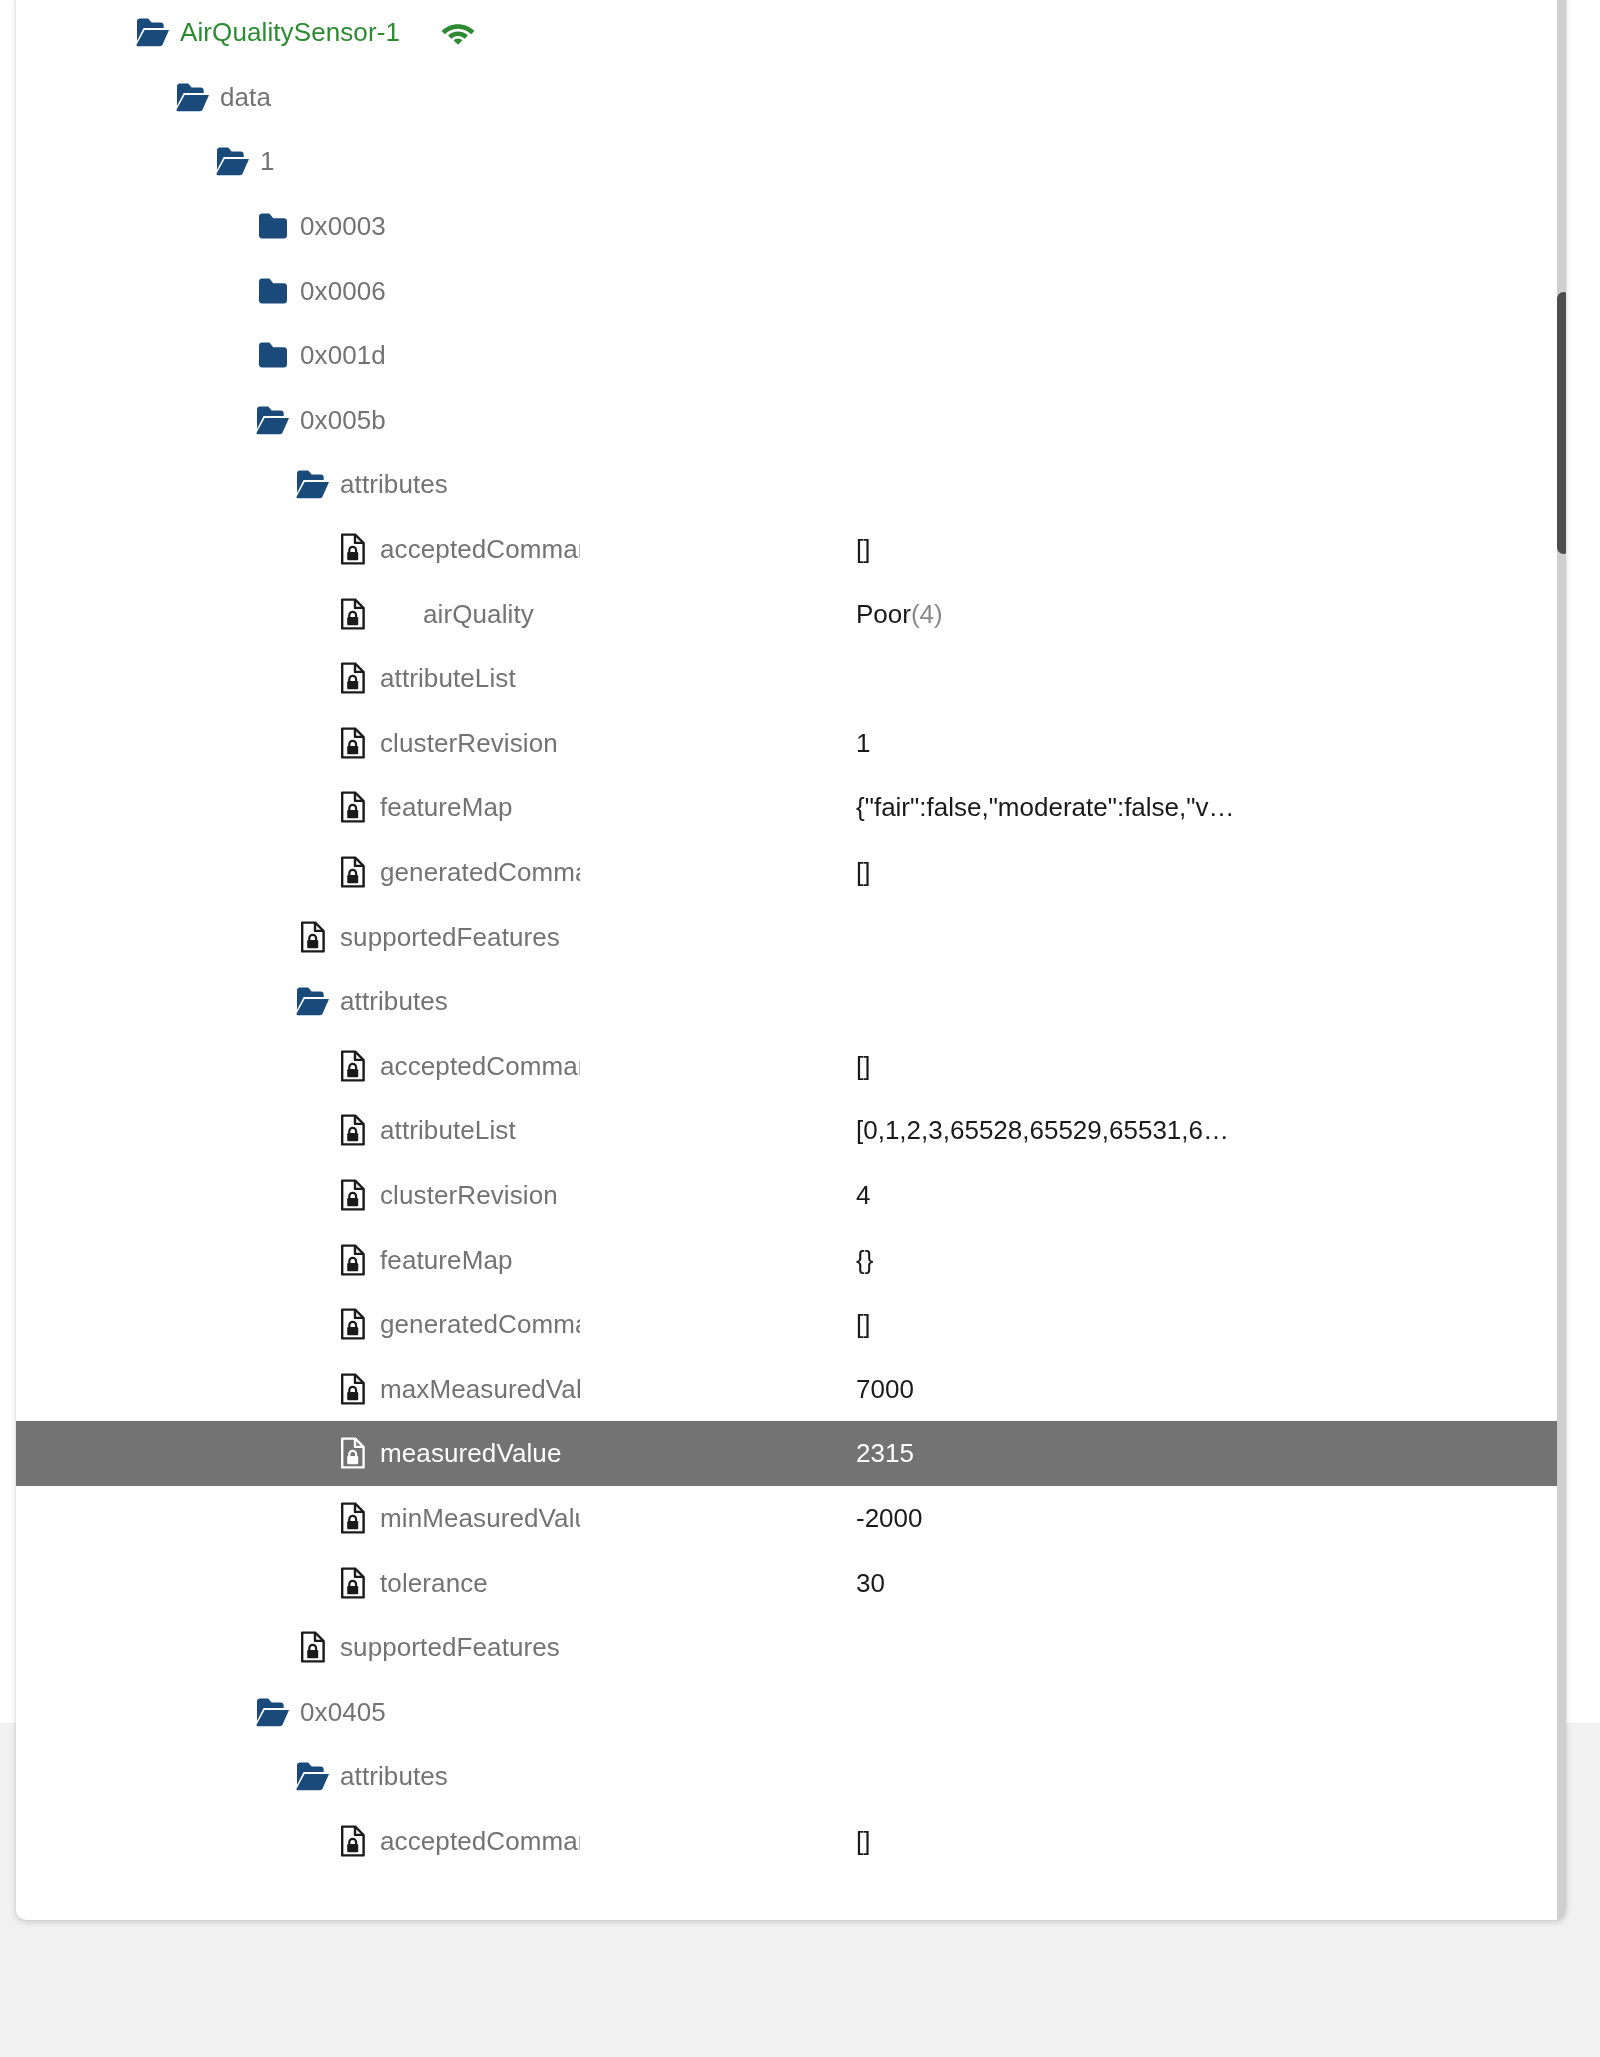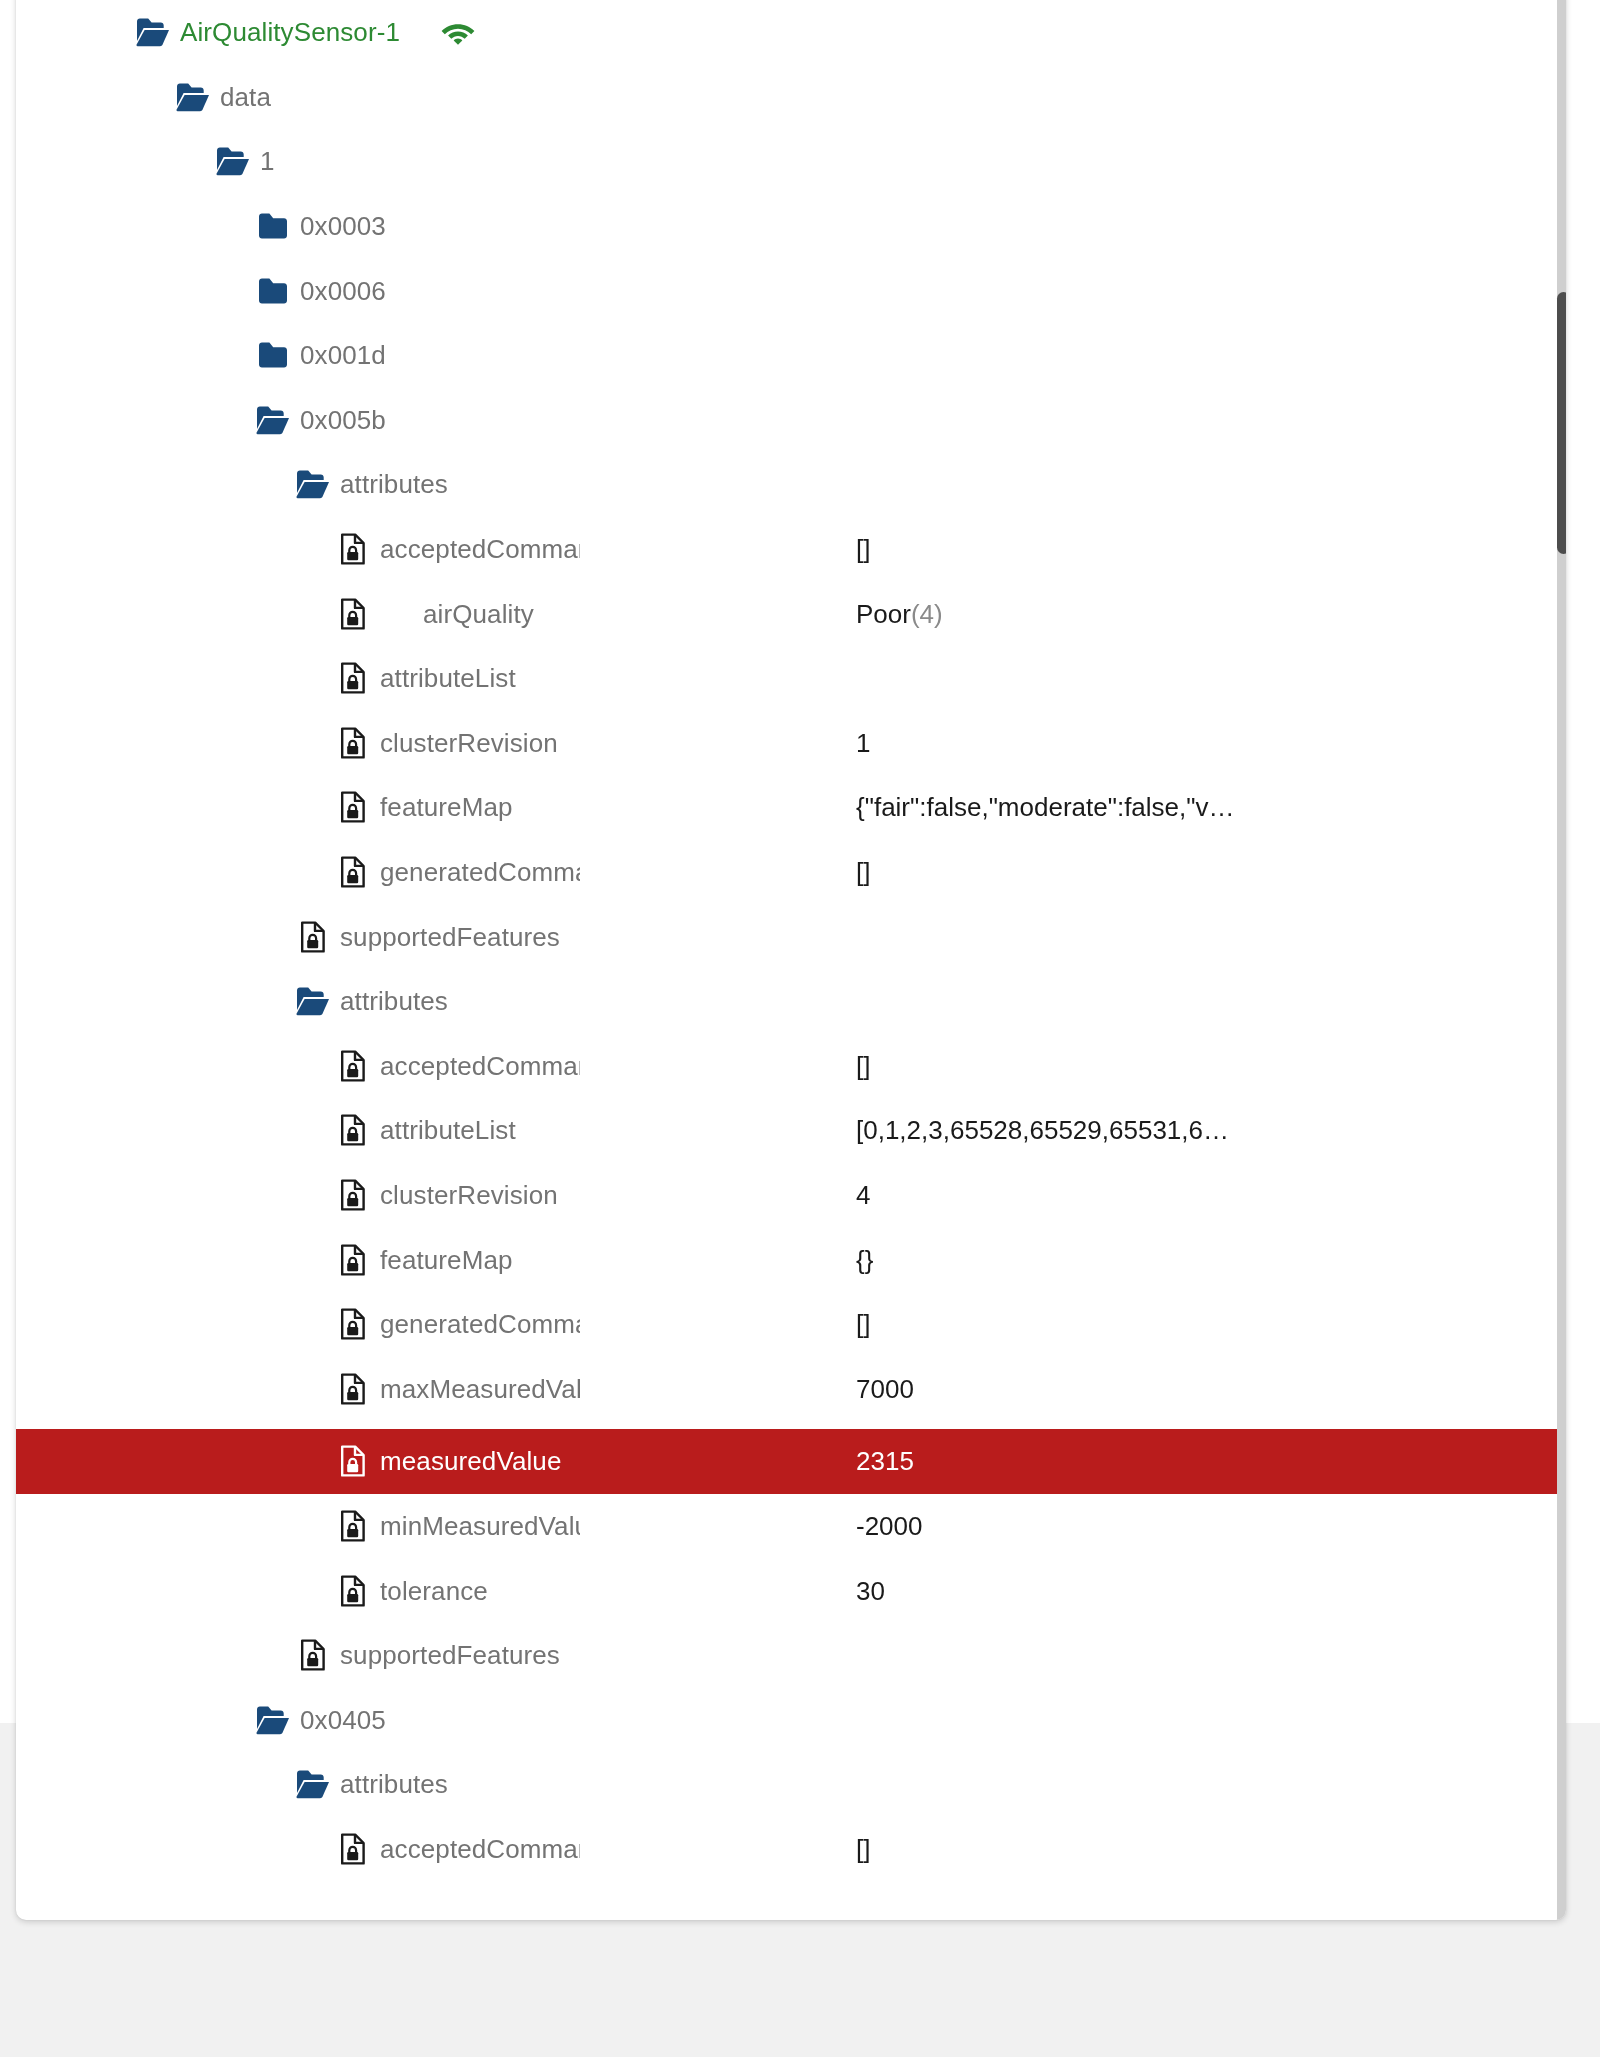--- a/index.html
+++ b/index.html
@@ -49,22 +49,21 @@
 
   .row {
     position: relative;
     height: 64.6px;
     display: flex;
     align-items: center;
     width: 1550px;
     white-space: nowrap;
   }
   .row.selected {
-    background: #b91c1c;
-    margin-top: 8px;
+    background: #737373;
   }
 
   .node {
     display: flex;
     align-items: center;
     flex: 0 0 auto;
   }
 
   .icon {
     flex: 0 0 auto;

